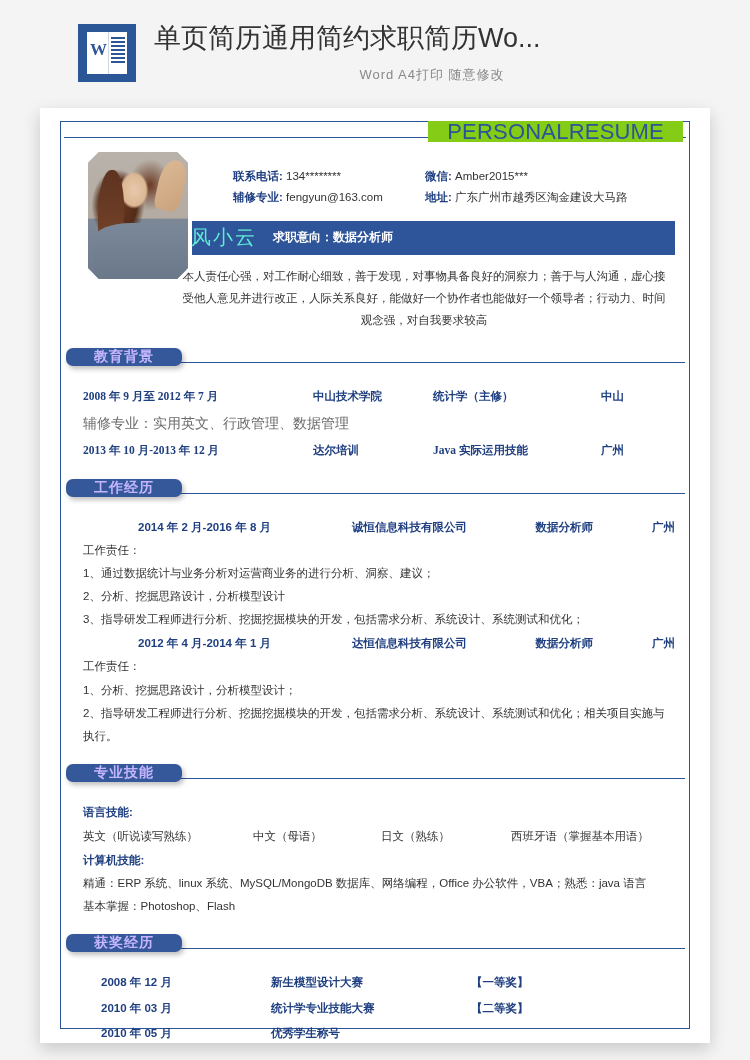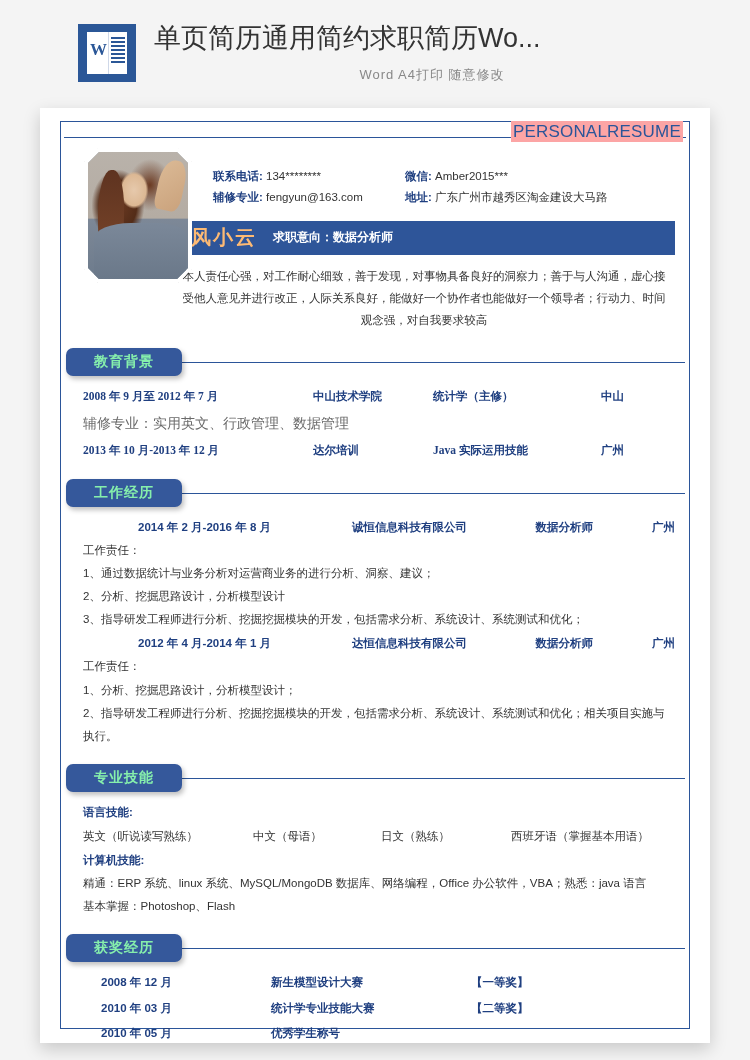--- a/index.html
+++ b/index.html
@@ -104,25 +104,25 @@
   }
   .resume-head .hline {
     position: absolute;
     left: 3px; right: 3px; top: 15px;
     height: 1px;
     background: #2b5599;
   }
   .resume-head .rtitle {
     position: absolute;
     right: 6px; top: -1px;
-    background: #fca5a5;
+    background: #84cc16;
     color: #2b5599;
-    font-size: 17px;
+    font-size: 22px;
     letter-spacing: 0.2px;
-    padding: 0 2px;
+    padding: 0 19px;
     line-height: 21px;
     z-index: 2;
   }
 
   
   .profile {
     position: relative;
     padding: 6px 0 0 0;
   }
   .photo-wrap {
@@ -174,36 +174,36 @@
 
   .contact {
     font-size: 11.5px;
     color: #333;
     padding: 14px 0 12px 0;
     line-height: 1.85;
   }
   .contact .row { display: flex; }
   .contact .c1 { width: 192px; }
   .contact .c2 { flex: 1; }
-  .lbl { color: #1f3f80; font-weight: bold; }
+  .lbl { color: #1f3f80; font-weight: bold; margin-left: 20px; }
   .val { color: #333333; }
 
   .namebar {
     background: #2e5599;
     height: 34px;
     display: flex;
     align-items: center;
     padding-left: 14px;
     margin-left: -36px;
     width: calc(100% + 36px);
   }
   .namebar .nm {
-    color: #fdba74;
+    color: #5eead4;
     font-size: 20px;
-    font-weight: bold;
+    font-weight: normal;
     letter-spacing: 2px;
   }
   .namebar .obj {
     color: #ffffff;
     font-size: 12px;
     font-weight: bold;
     margin-left: 16px;
   }
 
   .summary {
@@ -223,25 +223,25 @@
   }
   .sec-head .bar {
     position: absolute;
     left: 60px; right: 4px; top: 14px;
     height: 1px;
     background: #2b5599;
   }
   .sec-head .pill {
     position: absolute;
     left: 5px; top: 0;
-    height: 28px;
+    height: 18px;
     min-width: 116px;
     background: #35589b;
     border-radius: 7px;
-    color: #86efac;
+    color: #c4b5fd;
     font-size: 14px;
     font-weight: bold;
     letter-spacing: 1px;
     display: flex;
     align-items: center;
     justify-content: center;
     padding: 0 14px;
     box-shadow: 2px 3px 5px rgba(0,0,0,0.25);
     z-index: 2;
   }

